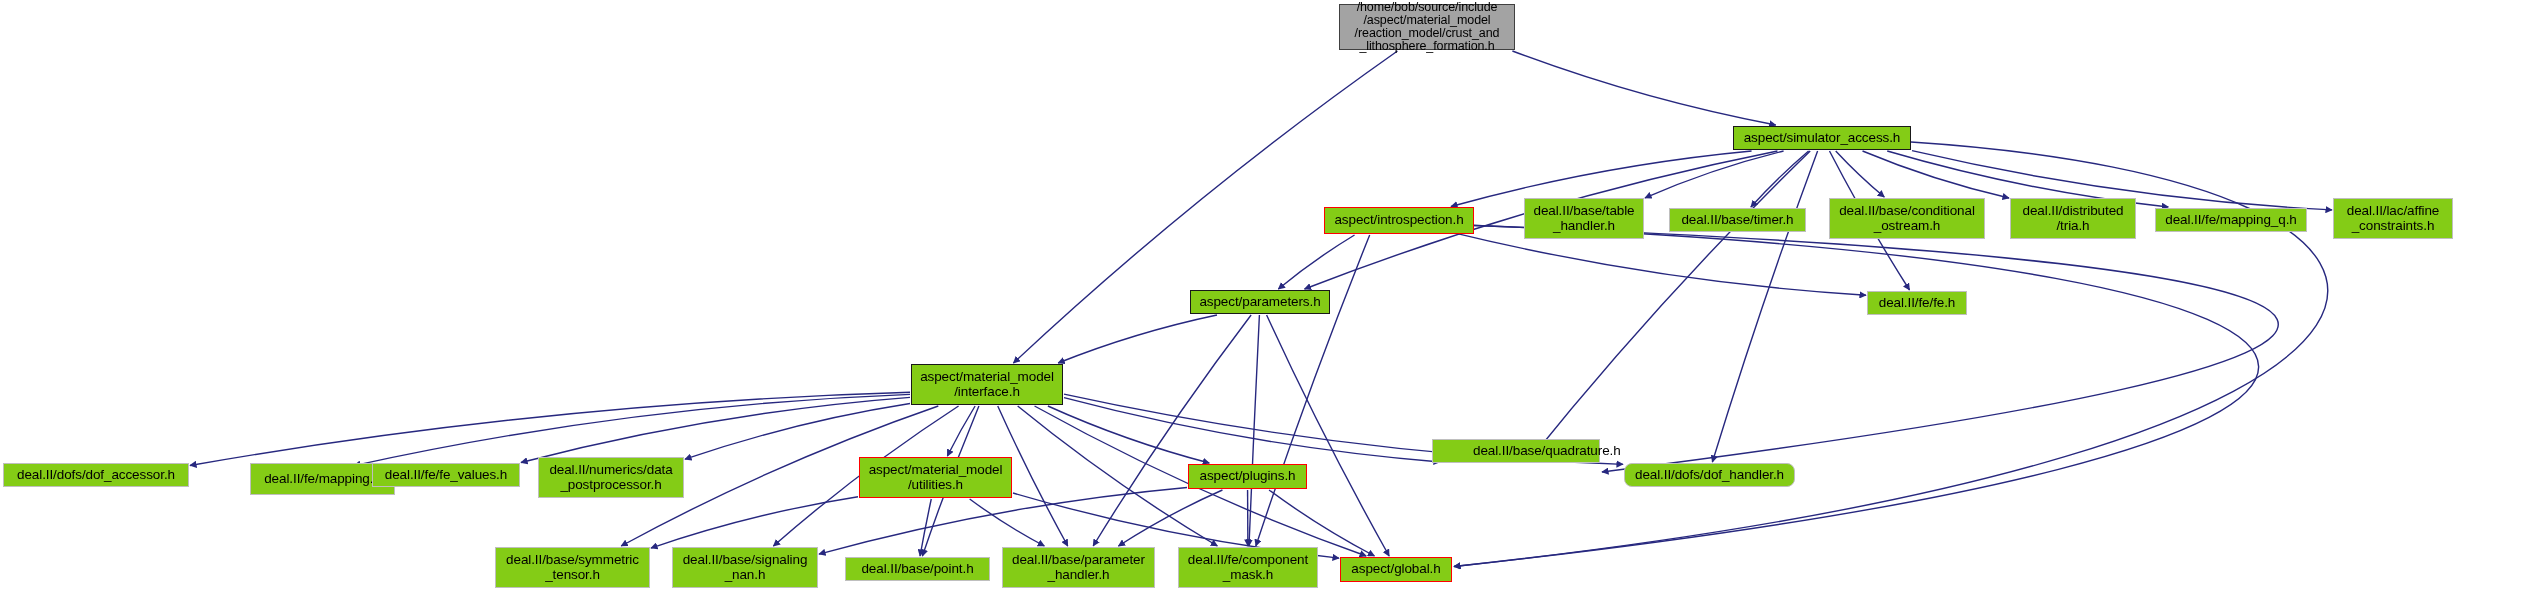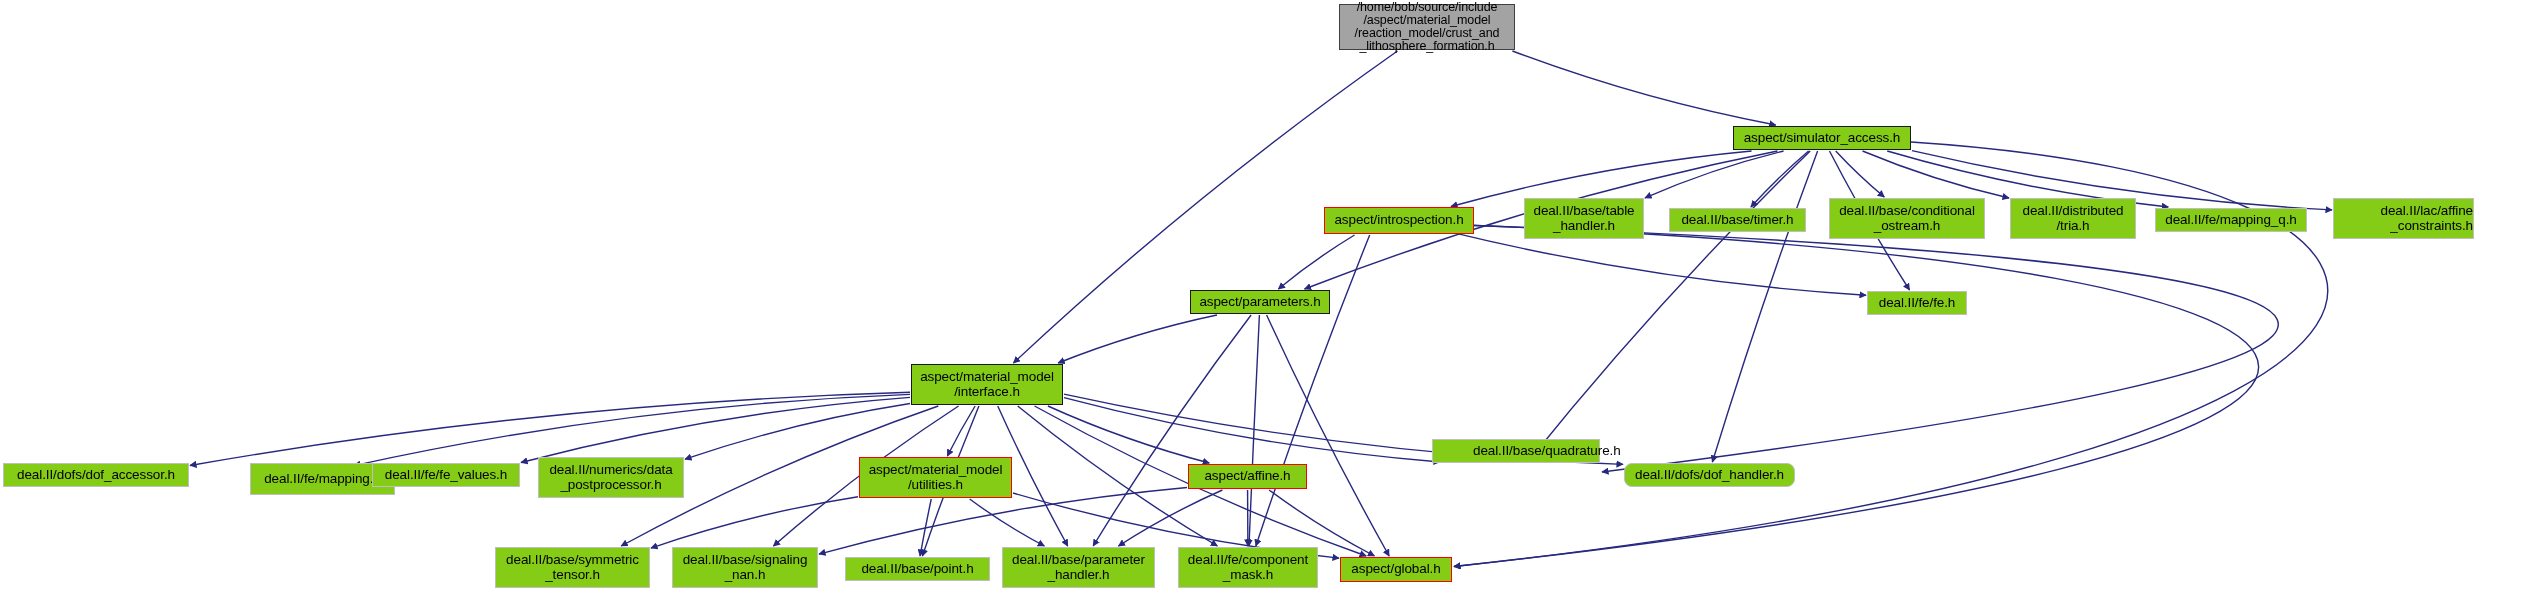--- a/index.html
+++ b/index.html
@@ -81,34 +81,34 @@
       <div class="node black" style="left: 1733px; top: 126px; width: 178px; height: 24px;"><span class="lbl">aspect/simulator_access.h</span></div>
       <div class="node red" style="left: 1300px; top: 207px; width: 150px; height: 27px; margin-left: 24px;"><span class="lbl">aspect/introspection.h</span></div>
       <div class="node " style="left: 1524px; top: 198px; width: 120px; height: 41px;"><span class="lbl">deal.II/base/table
 _handler.h</span></div>
       <div class="node " style="left: 1669px; top: 208px; width: 137px; height: 24px;"><span class="lbl">deal.II/base/timer.h</span></div>
       <div class="node " style="left: 1829px; top: 198px; width: 156px; height: 41px;"><span class="lbl">deal.II/base/conditional
 _ostream.h</span></div>
       <div class="node " style="left: 2010px; top: 198px; width: 126px; height: 41px;"><span class="lbl">deal.II/distributed
 /tria.h</span></div>
       <div class="node " style="left: 2155px; top: 208px; width: 152px; height: 24px;"><span class="lbl">deal.II/fe/mapping_q.h</span></div>
-      <div class="node " style="left: 2333px; top: 198px; width: 141px; height: 41px; text-align: right;"><span class="lbl">deal.II/lac/affine
+      <div class="node " style="left: 2333px; top: 198px; width: 120px; height: 41px;"><span class="lbl">deal.II/lac/affine
 _constraints.h</span></div>
       <div class="node black" style="left: 1190px; top: 290px; width: 140px; height: 24px;"><span class="lbl">aspect/parameters.h</span></div>
       <div class="node " style="left: 1867px; top: 291px; width: 100px; height: 24px;"><span class="lbl">deal.II/fe/fe.h</span></div>
       <div class="node black" style="left: 911px; top: 364px; width: 152px; height: 41px;"><span class="lbl">aspect/material_model
 /interface.h</span></div>
       <div class="node " style="left: 3px; top: 463px; width: 186px; height: 24px;"><span class="lbl">deal.II/dofs/dof_accessor.h</span></div>
       <div class="node " style="left: 208px; top: 463px; width: 145px; height: 32px; margin-left: 42px;"><span class="lbl">deal.II/fe/mapping.h</span></div>
       <div class="node " style="left: 372px; top: 463px; width: 148px; height: 24px;"><span class="lbl">deal.II/fe/fe_values.h</span></div>
       <div class="node " style="left: 538px; top: 457px; width: 146px; height: 41px;"><span class="lbl">deal.II/numerics/data
 _postprocessor.h</span></div>
       <div class="node red" style="left: 859px; top: 457px; width: 153px; height: 41px;"><span class="lbl">aspect/material_model
 /utilities.h</span></div>
-      <div class="node red" style="left: 1188px; top: 464px; width: 119px; height: 25px;"><span class="lbl">aspect/affine.h</span></div>
+      <div class="node red" style="left: 1188px; top: 464px; width: 119px; height: 25px;"><span class="lbl">aspect/plugins.h</span></div>
       <div class="node " style="left: 1432px; top: 439px; width: 168px; height: 24px; padding-left: 40px;"><span class="lbl">deal.II/base/quadrature.h</span></div>
       <div class="node " style="left: 1624px; top: 463px; width: 171px; height: 24px; border-radius: 8px;"><span class="lbl">deal.II/dofs/dof_handler.h</span></div>
       <div class="node " style="left: 495px; top: 547px; width: 155px; height: 41px;"><span class="lbl">deal.II/base/symmetric
 _tensor.h</span></div>
       <div class="node " style="left: 672px; top: 547px; width: 146px; height: 41px;"><span class="lbl">deal.II/base/signaling
 _nan.h</span></div>
       <div class="node " style="left: 845px; top: 557px; width: 145px; height: 24px;"><span class="lbl">deal.II/base/point.h</span></div>
       <div class="node " style="left: 1002px; top: 547px; width: 153px; height: 41px;"><span class="lbl">deal.II/base/parameter
 _handler.h</span></div>
       <div class="node " style="left: 1178px; top: 547px; width: 140px; height: 41px;"><span class="lbl">deal.II/fe/component

